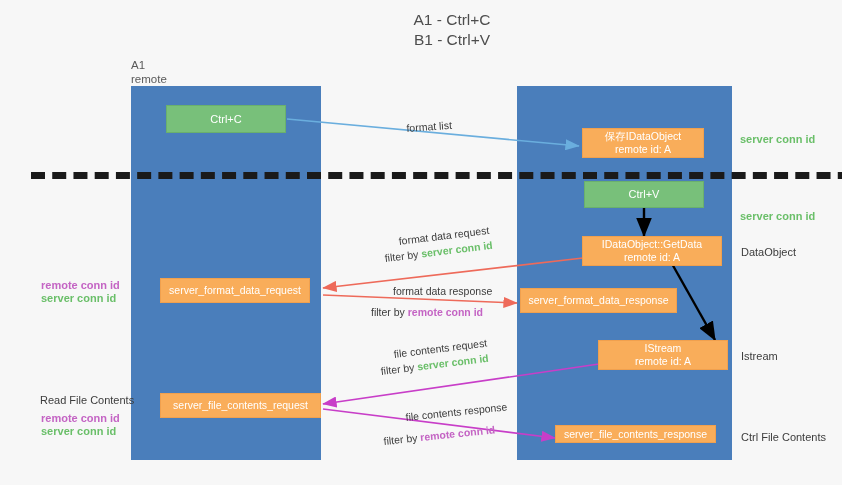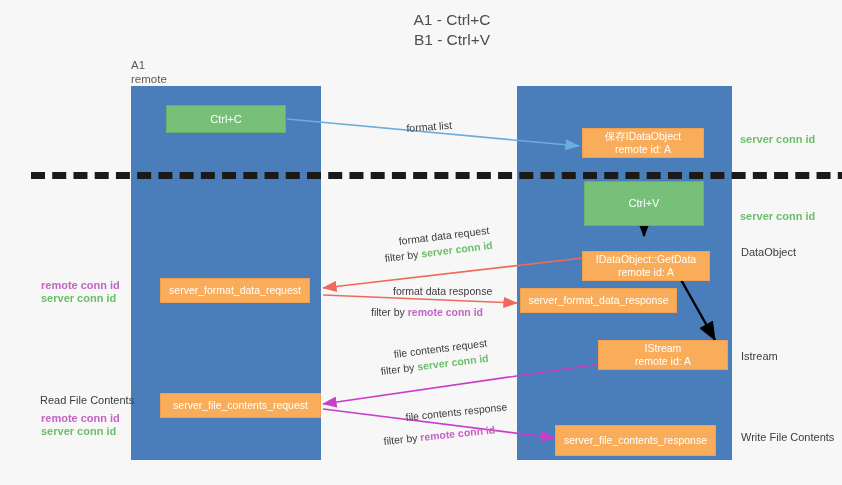--- a/index.html
+++ b/index.html
@@ -116,25 +116,25 @@
 
   <div class="box green" style="left:135px;top:105px;width:120px;height:28px;">
     <span>Ctrl+C</span>
   </div>
 
   <div class="box orange" style="left:551px;top:128px;width:122px;height:30px;">
     <span>保存IDataObject</span>
     <span>remote id: A</span>
   </div>
 
-  <div class="box green" style="left:553px;top:181px;width:120px;height:45px;text-align:center;">
+  <div class="box green" style="left:553px;top:181px;width:120px;height:27px;text-align:center;">
     <span>Ctrl+V</span>
   </div>
 
-  <div class="box orange" style="left:551px;top:251px;width:128px;height:30px;">
+  <div class="box orange" style="left:551px;top:236px;width:140px;height:30px;">
     <span>IDataObject::GetData</span>
     <span>remote id: A</span>
   </div>
 
   <div class="box orange" style="left:129px;top:278px;width:150px;height:25px;">
     <span>server_format_data_request</span>
   </div>
 
   <div class="box orange" style="left:489px;top:288px;width:157px;height:25px;">
     <span>server_format_data_response</span>
@@ -142,21 +142,21 @@
 
   <div class="box orange" style="left:567px;top:340px;width:130px;height:30px;">
     <span>IStream</span>
     <span>remote id: A</span>
   </div>
 
   <div class="box orange" style="left:129px;top:393px;width:161px;height:25px;">
     <span>server_file_contents_request</span>
   </div>
 
-  <div class="box orange" style="left:524px;top:425px;width:161px;height:31px;">
+  <div class="box orange" style="left:524px;top:425px;width:161px;height:18px;">
     <span>server_file_contents_response</span>
   </div>
 
   <div class="lbl rot" style="left:375px;top:122px;transform:rotate(-4deg);">
     <span>format list</span>
   </div>
 
   <div class="lbl rot" style="left:367px;top:235px;transform:rotate(-7deg);">
     <span>format data request</span>
   </div>
@@ -186,21 +186,21 @@
   </div>
 
   <div class="note green-t" style="left:709px;top:133px;">server conn id</div>
 
   <div class="note green-t" style="left:709px;top:210px;">server conn id</div>
 
   <div class="note plain" style="left:710px;top:246px;">DataObject</div>
 
   <div class="note plain" style="left:710px;top:350px;">Istream</div>
 
-  <div class="note plain" style="left:710px;top:431px;">Write File Contents</div>
+  <div class="note plain" style="left:710px;top:431px;">Ctrl File Contents</div>
 
   <div class="note mag-t" style="left:10px;top:279px;">remote conn id</div>
   <div class="note green-t" style="left:10px;top:292px;">server conn id</div>
 
   <div class="note plain" style="left:9px;top:394px;">Read File Contents</div>
   <div class="note mag-t" style="left:10px;top:412px;">remote conn id</div>
   <div class="note green-t" style="left:10px;top:425px;">server conn id</div>
 
 </div>
 

